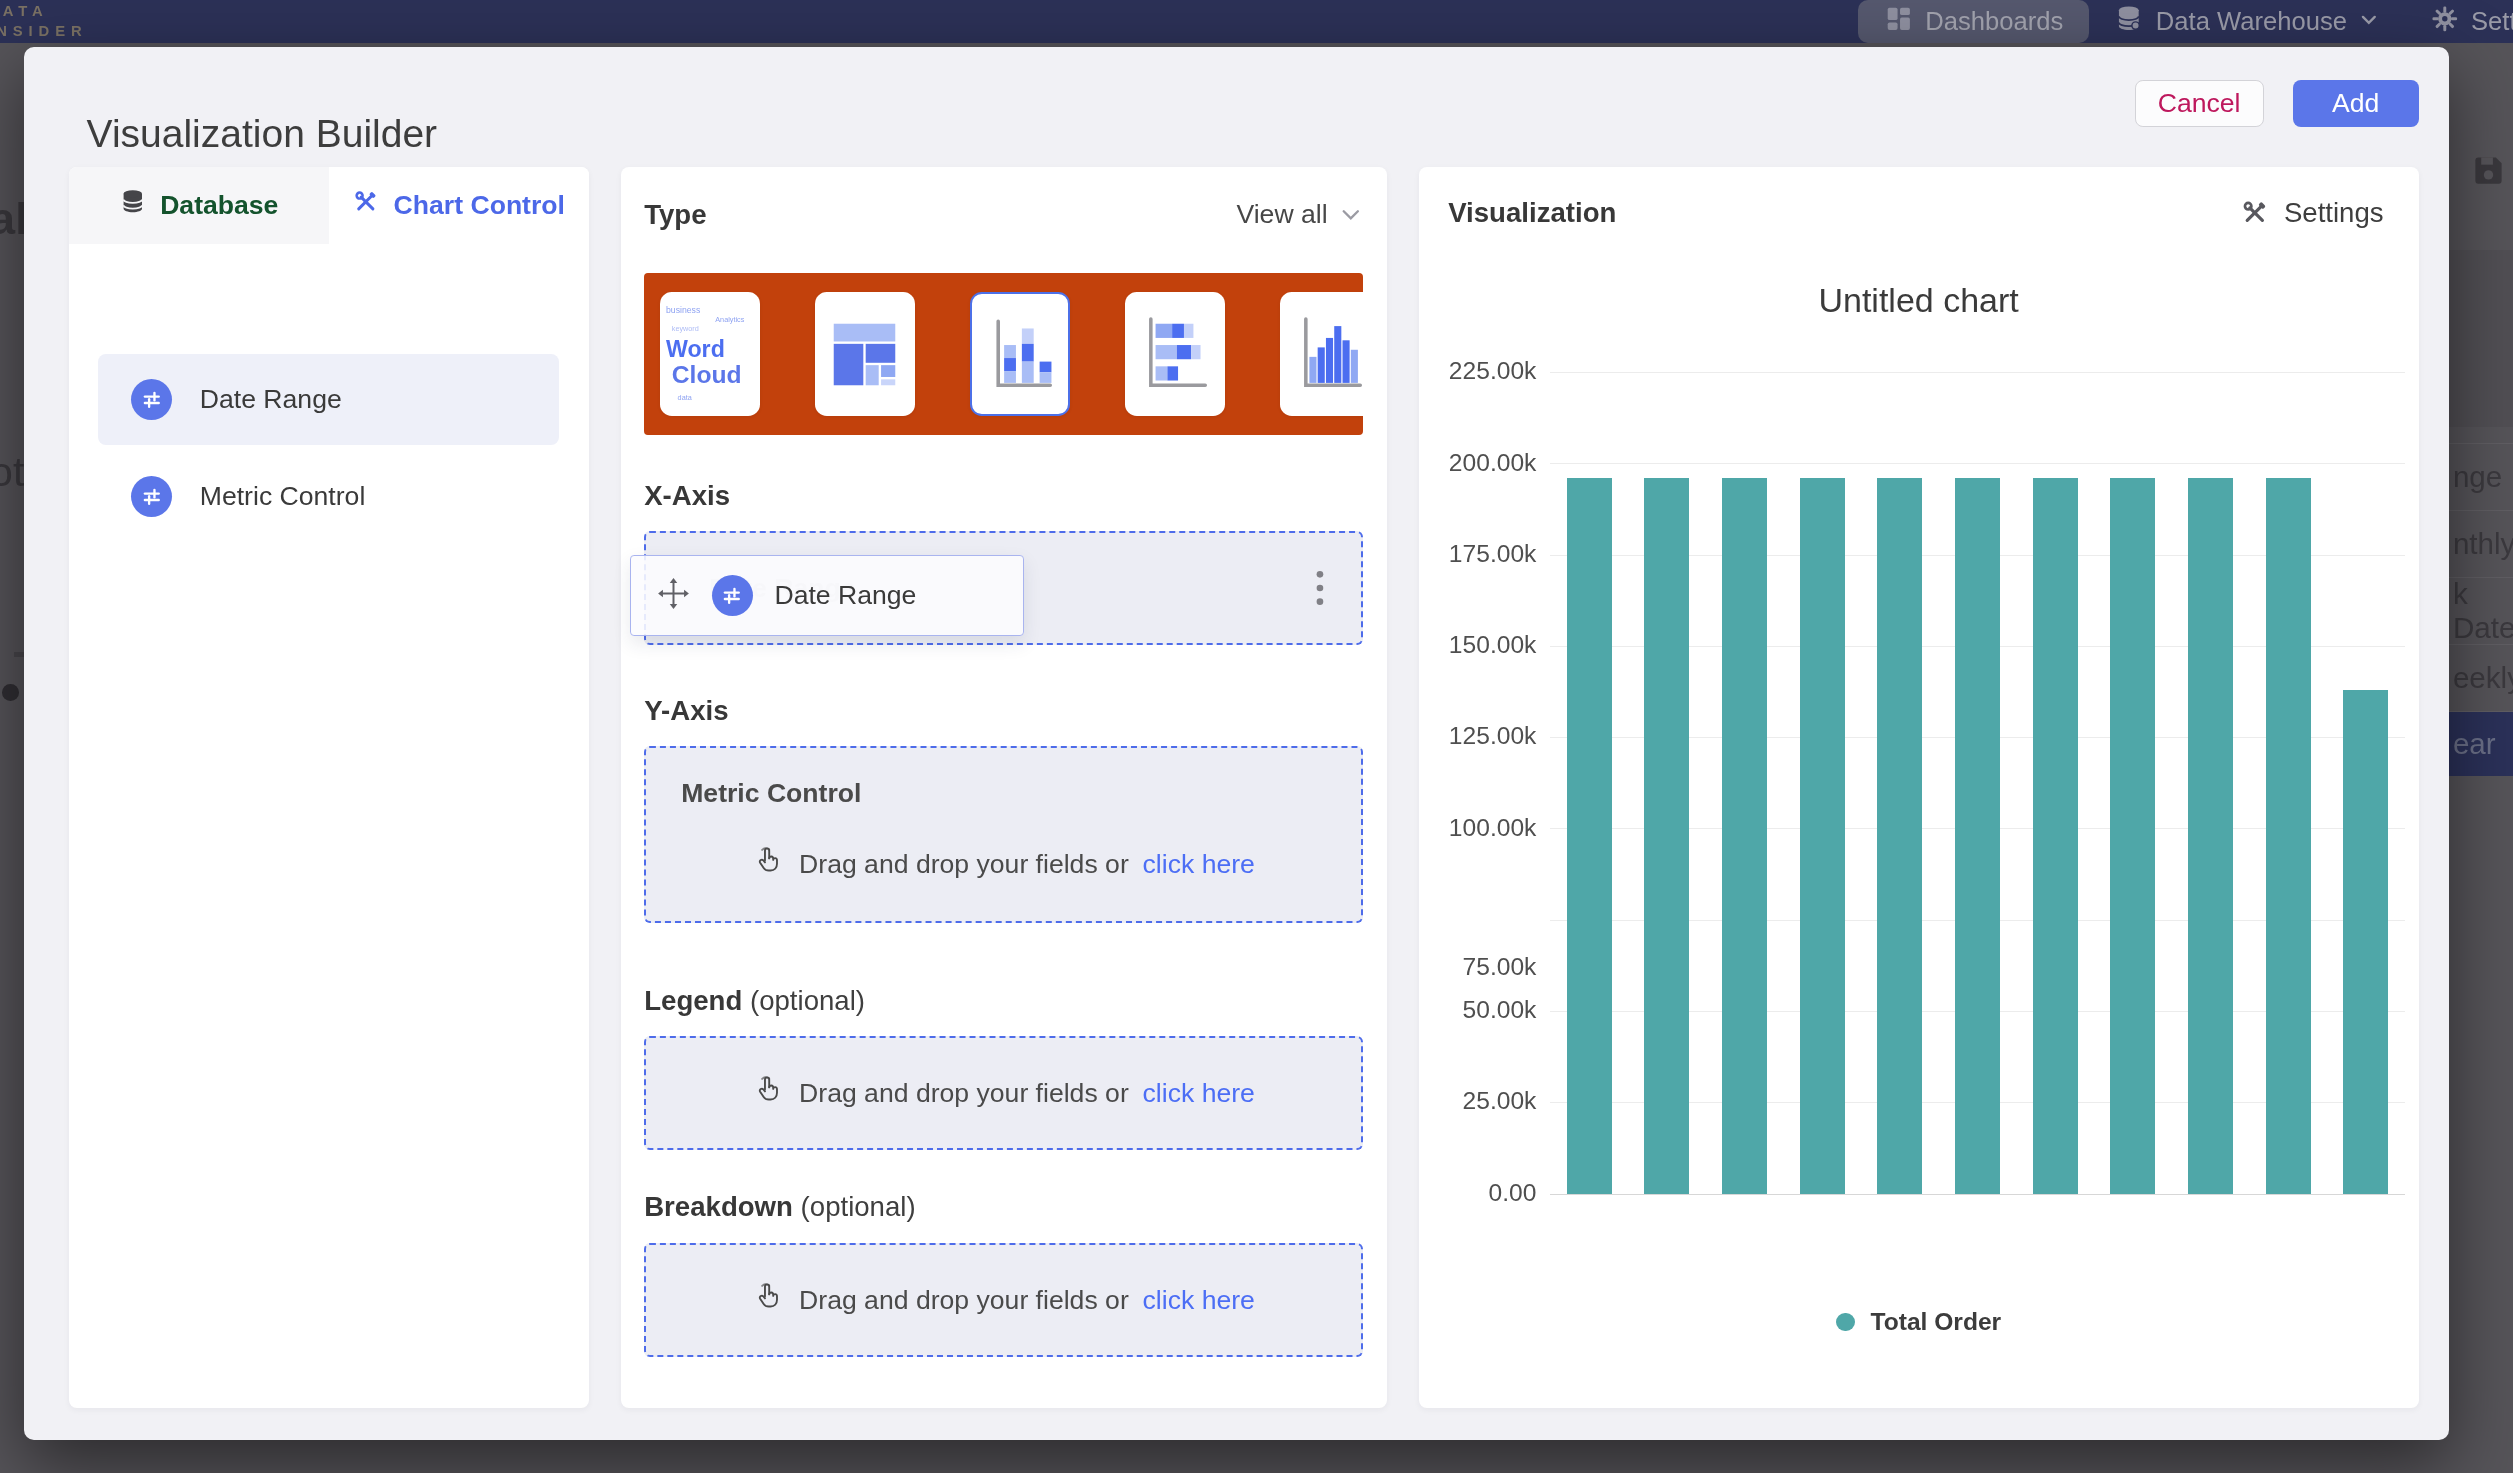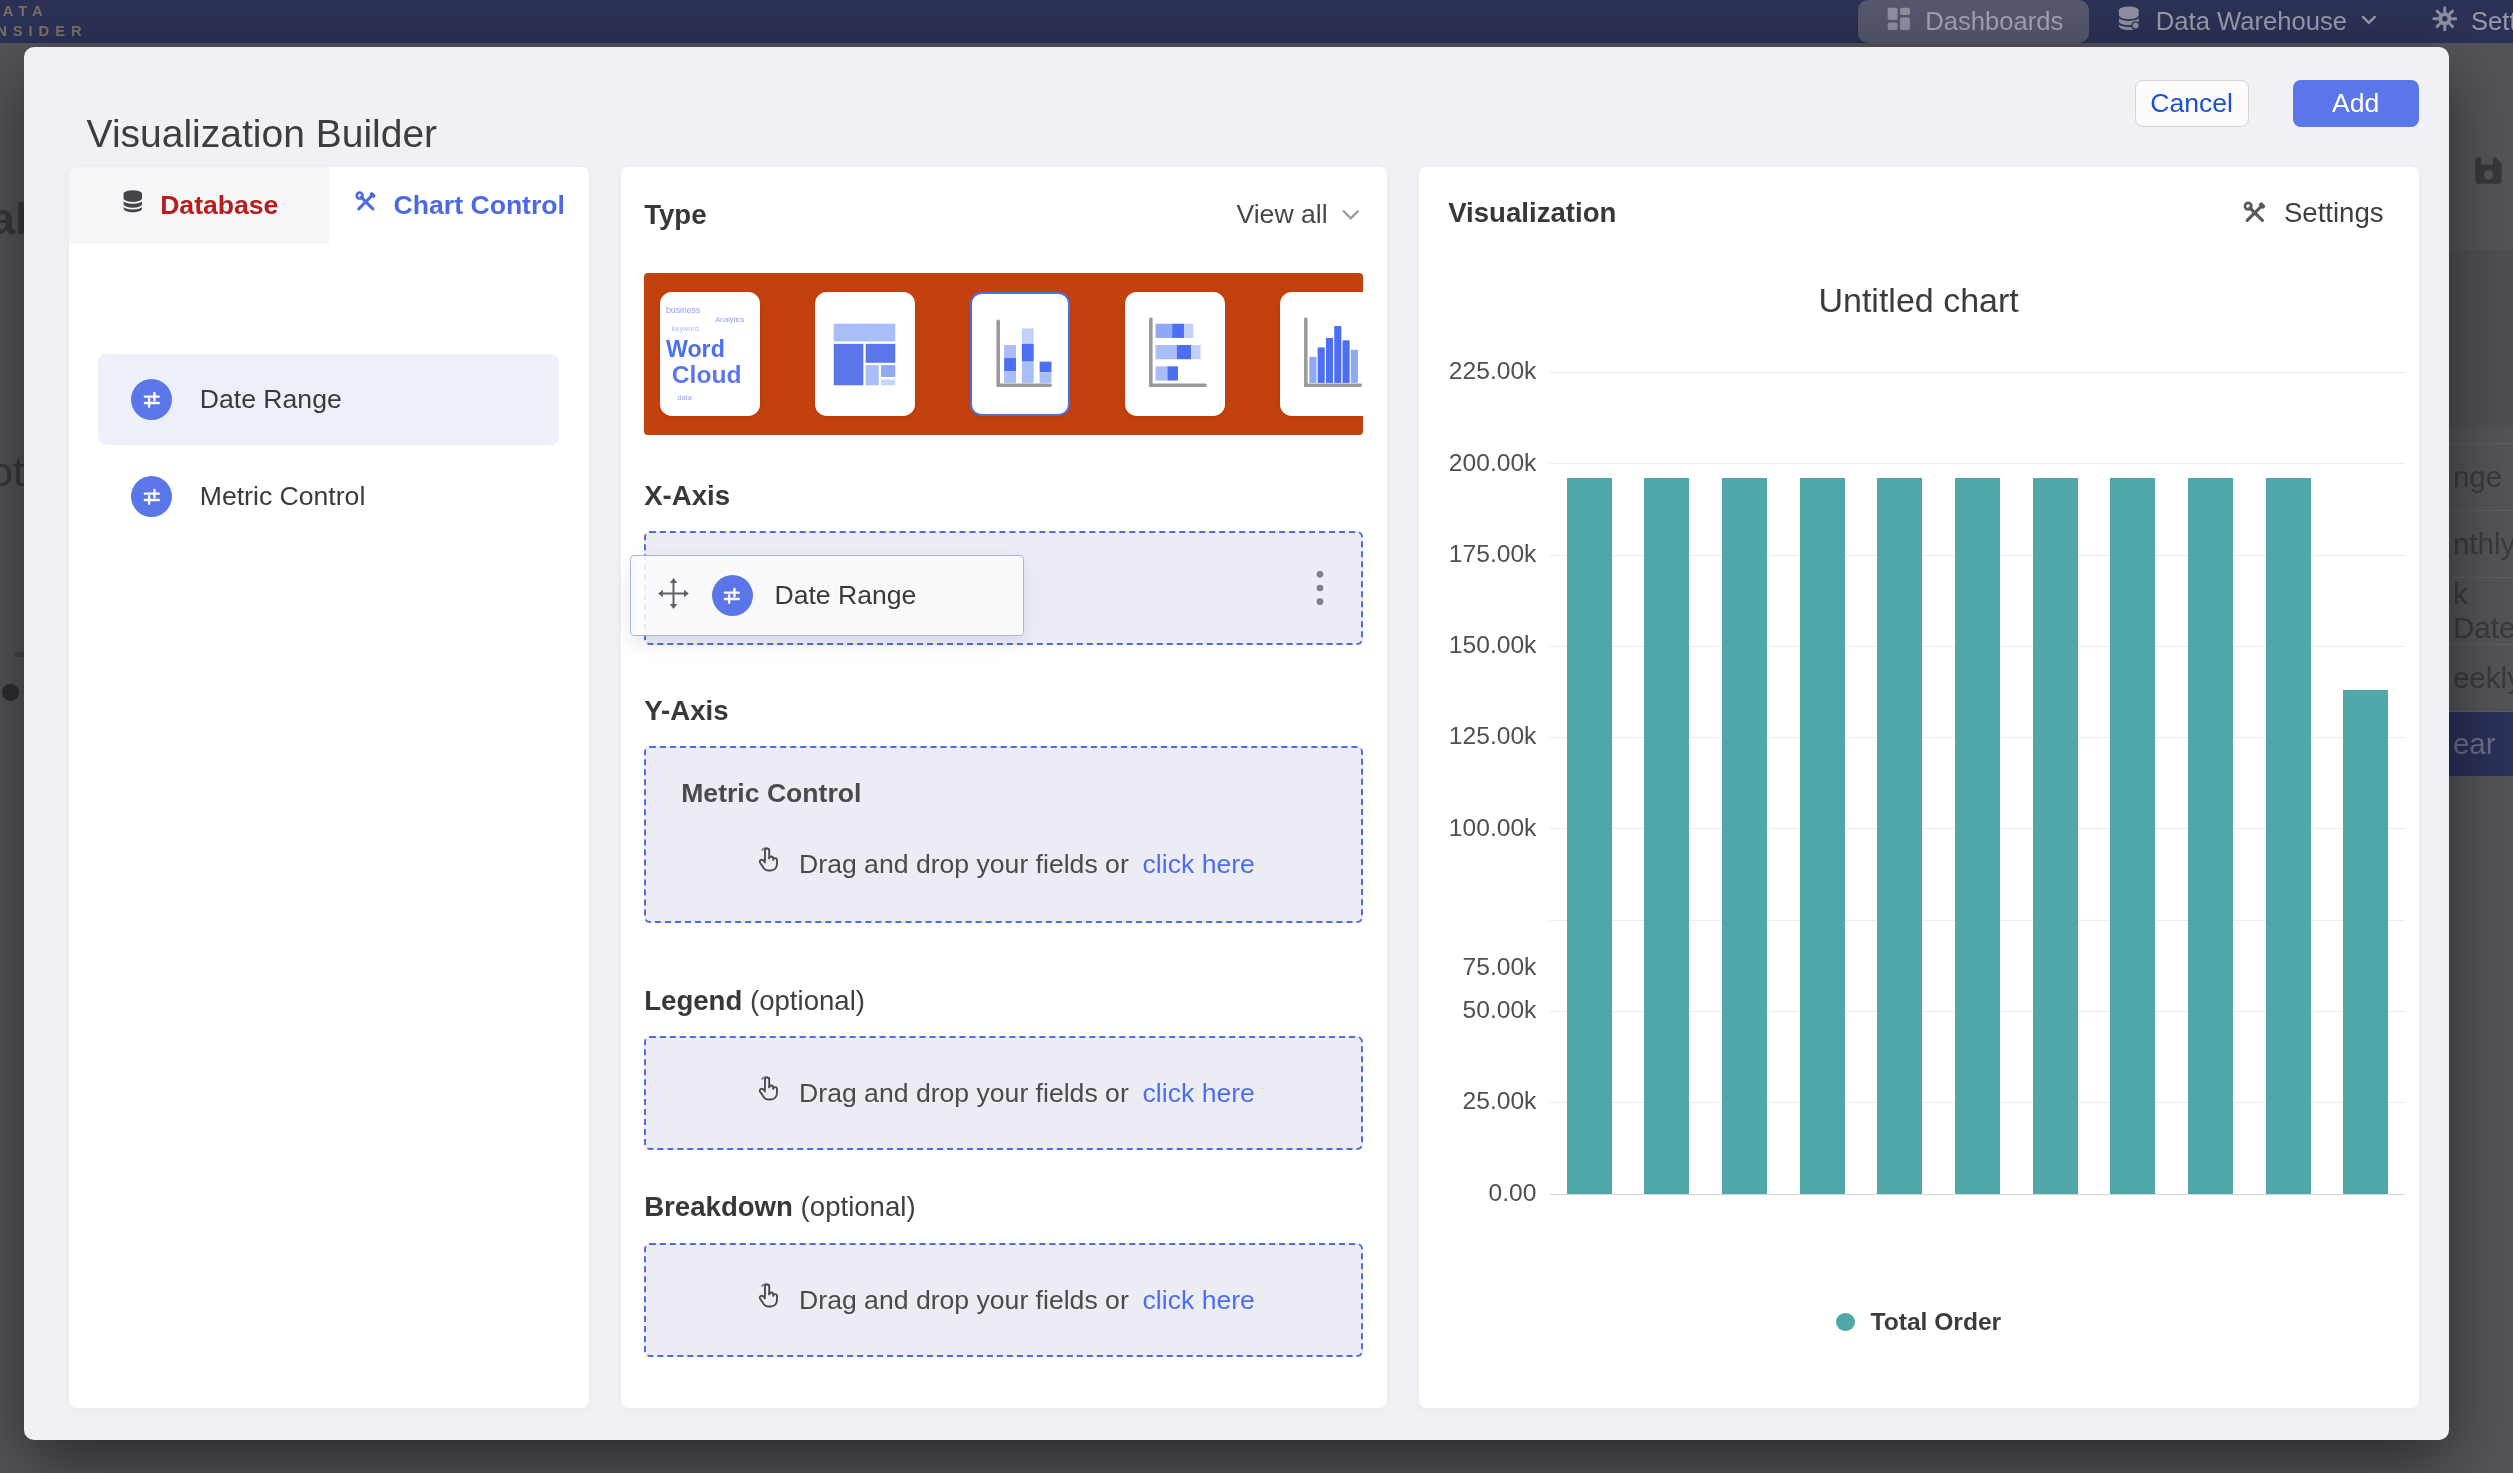--- a/index.html
+++ b/index.html
@@ -27,34 +27,34 @@
   .frag-row { height:67px; display:flex; align-items:center; padding-left:5.9px; font-size:29.6px; color:#3b393e;
               border-top:1px solid #605e63; }
   .frag-row.hl { background:#2b3159; color:#6b7088; height:65px; }
 
   
   .modal { position:absolute; left:23.6px; top:47px; width:2425px; height:1393px; background:#f1f1f5;
            border-radius:9.9px; box-shadow:0 23.6px 69px rgba(0,0,0,.5); }
   .modal-title { position:absolute; left:63px; top:65px; font-size:39px; font-weight:500; color:#3d3d3d; }
   .btn { position:absolute; top:33px; height:47px; border-radius:7.9px; font-size:26.6px; display:flex;
          align-items:center; justify-content:center; cursor:pointer; }
-  .btn-cancel { left:2111px; width:114px; background:#fcfcfd; border:1.5px solid #d3d3d8; color:#1d4ed8; }
+  .btn-cancel { left:2111px; width:129px; background:#fcfcfd; border:1.5px solid #d3d3d8; color:#be185d; }
   .btn-add { left:2269px; width:126px; background:#5b76e9; color:#ffffff; }
 
   .card { position:absolute; top:120px; height:1241px; background:#ffffff; border-radius:7.9px;
           box-shadow:0 2px 5.9px rgba(35,38,59,.05); }
   .card-left { left:45px; width:520px; }
   .card-mid { left:597px; width:766px; }
   .card-right { left:1395px; width:1000px; }
 
   
   .tabs { display:flex; height:77px; }
   .tab { flex:1; display:flex; align-items:center; justify-content:center; gap:13.8px; font-size:26.6px;
          font-weight:bold; cursor:pointer; }
-  .tab-inactive { background:#f6f6f8; color:#b91c1c; border-radius:7.9px 0 0 0; }
+  .tab-inactive { background:#f6f6f8; color:#14532d; border-radius:7.9px 0 0 0; }
   .tab-active { background:#ffffff; color:#4c68e8; border-radius:0 7.9px 0 0; }
   .field-row { position:absolute; left:29.6px; right:29.6px; height:91px; display:flex; align-items:center;
                gap:27.6px; padding-left:33px; border-radius:7.9px; font-size:26.6px; color:#3a3a3a; cursor:grab; }
   .field-row.hl { background:#eef0f9; }
   .badge { width:41px; height:41px; border-radius:50%; background:#5b76e9; display:flex; align-items:center;
            justify-content:center; flex:none; }
 
   
   .sec-row { position:absolute; left:23.6px; right:23.6px; display:flex; justify-content:space-between; align-items:center; }
   .sec-label { font-size:27.6px; font-weight:bold; color:#383838; }

